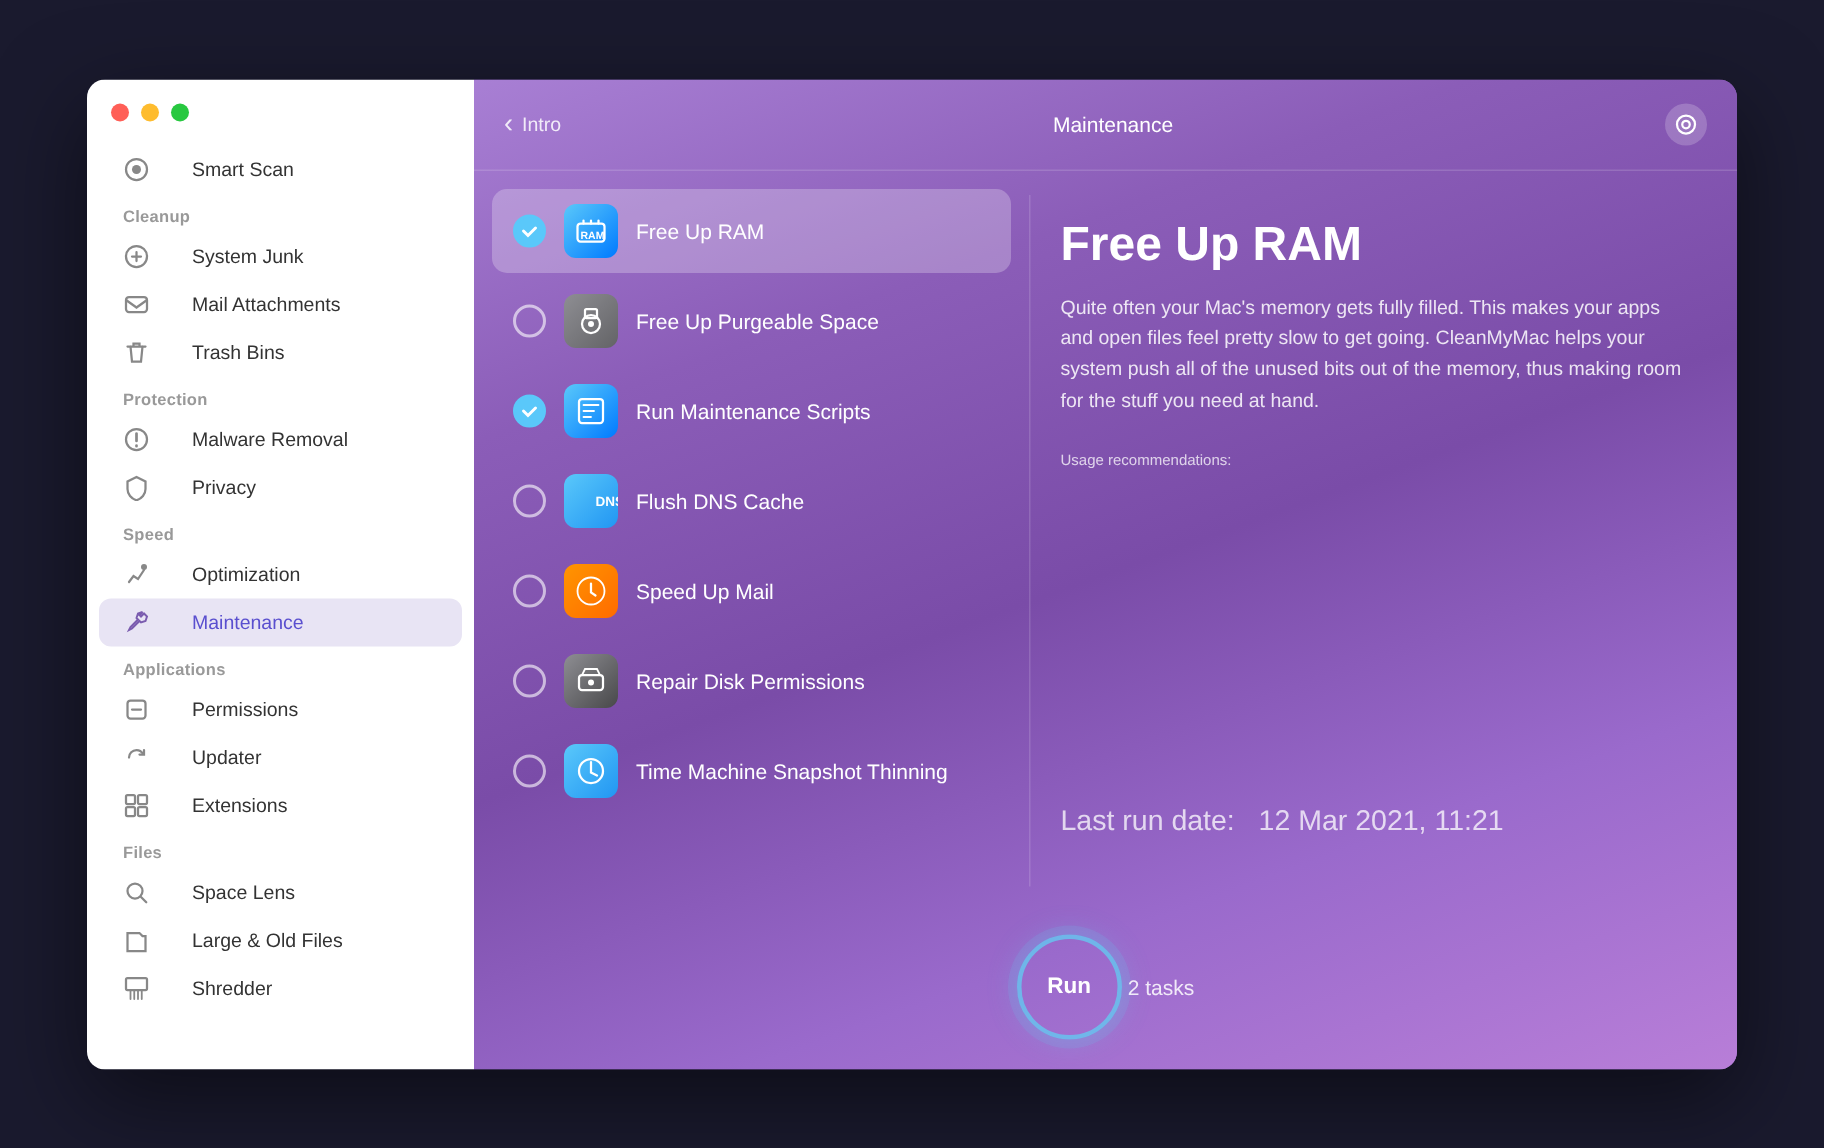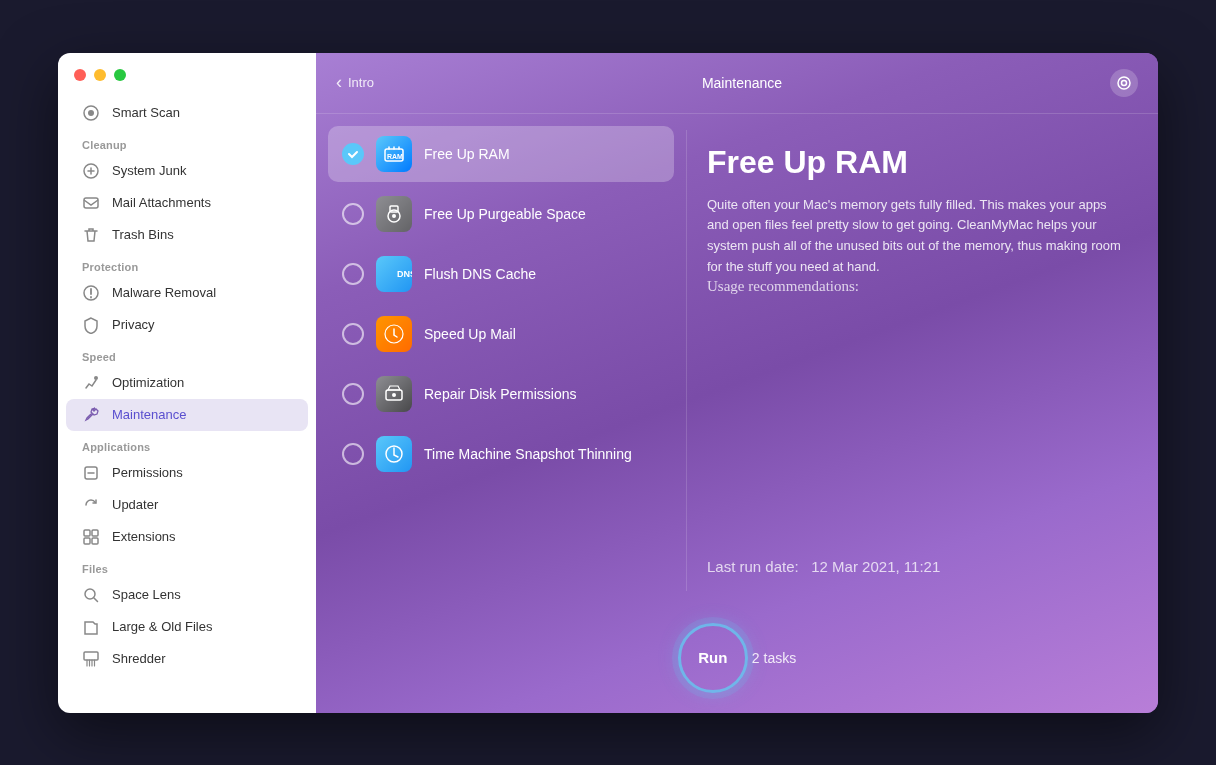--- a/index.html
+++ b/index.html
@@ -44,21 +44,21 @@
       border: none;
       cursor: pointer;
     }
     .wc-close { background: #ff5f57; }
     .wc-min { background: #febc2e; }
     .wc-max { background: #28c840; }
 
     .sidebar-item {
       display: flex;
       align-items: center;
-      gap: 12px;
+      gap: 28px;
       padding: 7px 16px;
       cursor: pointer;
       border-radius: 8px;
       margin: 0 8px;
       font-size: 13px;
       color: #333;
     }
     .sidebar-item.active { background: #e8e4f4; color: #5a4fcf; }
     .sidebar-item .icon { width: 18px; height: 18px; display: flex; align-items: center; justify-content: center; flex-shrink: 0; }
 
@@ -199,26 +199,26 @@
       font-size: 32px;
       font-weight: 700;
       color: #fff;
       margin-bottom: 14px;
     }
 
     .detail-desc {
       font-size: 13px;
       color: rgba(255,255,255,0.85);
       line-height: 1.6;
+      margin-bottom: 24px;
     }
 
     .detail-usage-label {
-      font-size: 15px;
+      font-size: 10px;
       color: rgba(255,255,255,0.75);
-      font-family: Liberation Serif, serif;
     }
 
     .detail-usage-items {
       list-style: none;
       padding: 0;
     }
     .detail-usage-items li {
       font-size: 13px;
       color: rgba(255,255,255,0.85);
       margin-bottom: 6px;
@@ -227,23 +227,23 @@
       gap: 6px;
     }
     .detail-usage-items li::before {
       content: '•';
       color: rgba(255,255,255,0.7);
     }
 
     .detail-spacer { flex: 1; }
 
     .detail-last-run {
-      font-size: 15px;
+      font-size: 19px;
       color: rgba(255,255,255,0.75);
-      margin-bottom: 12px;
+      margin-bottom: 28px;
     }
 
     
     .footer {
       position: relative;
       z-index: 1;
       display: flex;
       align-items: center;
       justify-content: center;
       padding: 16px 20px 20px;
@@ -487,20 +487,34 @@
           <div class="task-icon icon-disk">
             <svg width="24" height="24" viewBox="0 0 24 24" fill="none">
               <circle cx="12" cy="14" r="6" stroke="white" stroke-width="1.5" fill="none"></circle>
               <rect x="8" y="4" width="8" height="6" rx="1" stroke="white" stroke-width="1.5" fill="none"></rect>
               <circle cx="12" cy="14" r="2" fill="white"></circle>
             </svg>
           </div>
           <span class="task-name">Free Up Purgeable Space</span>
         </div>
 
+        <div class="task-item">
+          <div class="task-check checked">
+            <svg width="12" height="12" viewBox="0 0 12 12">
+                <path d="M2 6l3 3 5-5" stroke="white" stroke-width="2" stroke-linecap="round" fill="none"></path>
+              </svg>
+          </div>
+          <div class="task-icon icon-scripts">
+            <svg width="24" height="24" viewBox="0 0 24 24" fill="none">
+              <rect x="4" y="4" width="16" height="16" rx="2" stroke="white" stroke-width="1.5" fill="none"></rect>
+              <path d="M7 8h10M7 12h7M7 16h5" stroke="white" stroke-width="1.2" stroke-linecap="round"></path>
+            </svg>
+          </div>
+          <span class="task-name">Run Maintenance Scripts</span>
+        </div>
 
         <div class="task-item">
           <div class="task-check"></div>
           <div class="task-icon icon-dns" style="font-size:9px; color:white; font-weight:700; background: linear-gradient(135deg, #5ac8fa, #2196f3); padding-left: 25px;">DNS</div>
           <span class="task-name">Flush DNS Cache</span>
         </div>
 
         <div class="task-item">
           <div class="task-check"></div>
           <div class="task-icon icon-mail">

